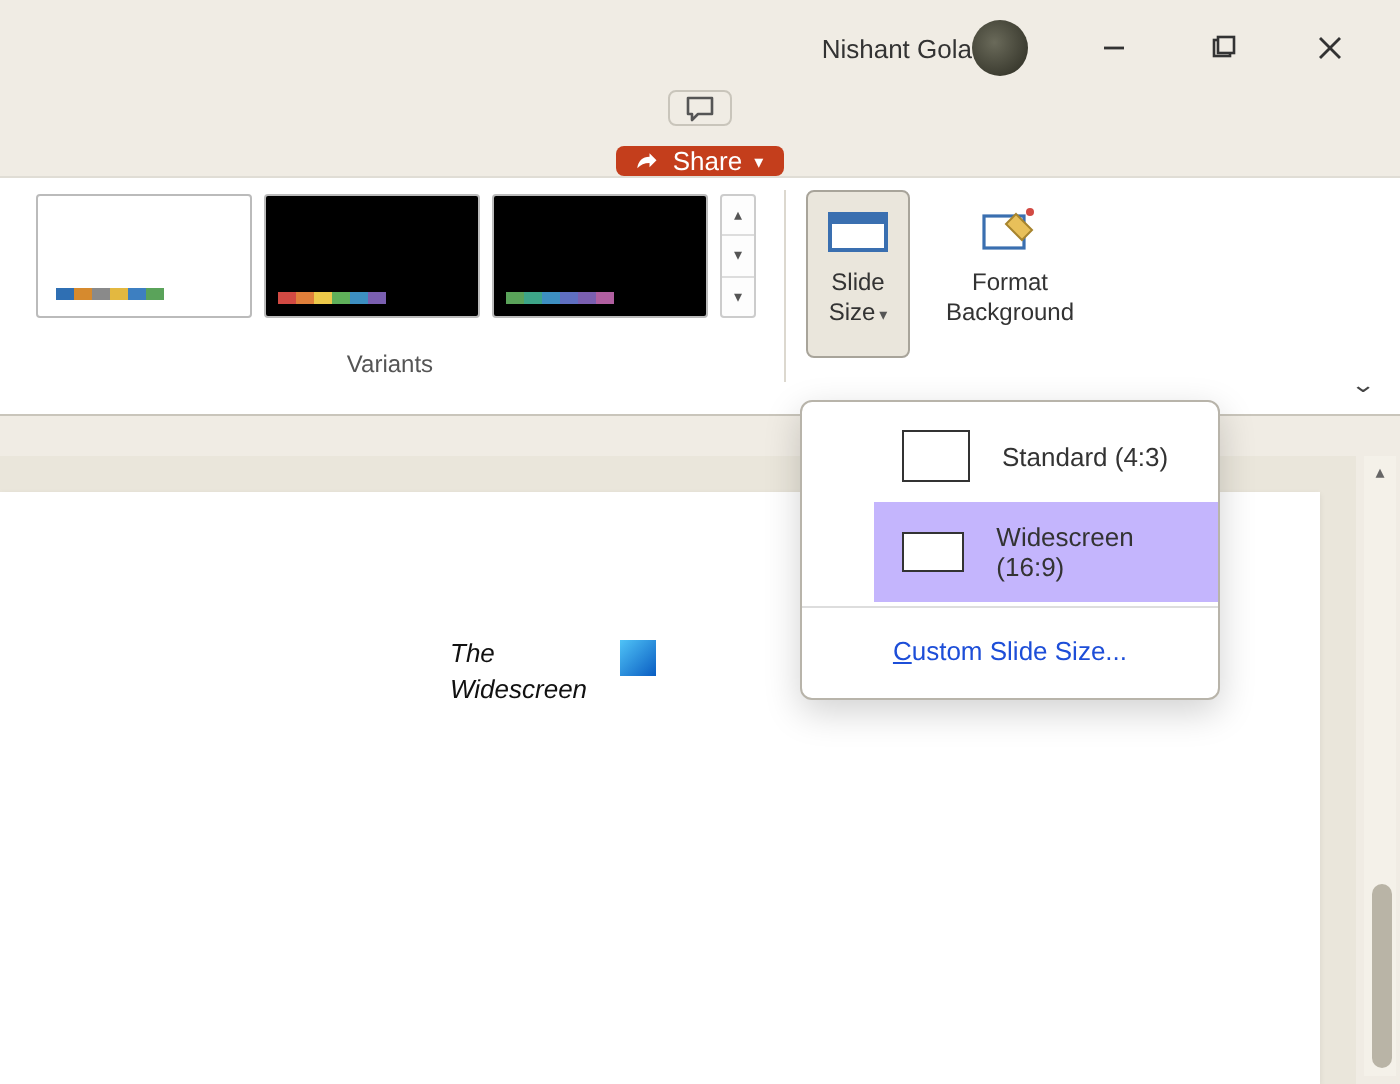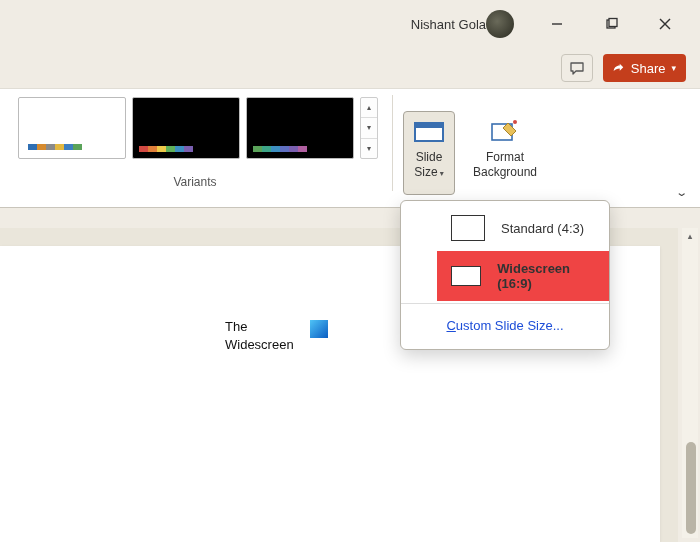--- a/index.html
+++ b/index.html
@@ -5,60 +5,60 @@
     * { margin: 0; padding: 0; box-sizing: border-box; font-family: 'Segoe UI', sans-serif; }
     body { width: 700px; height: 542px; background: #f0ece4; overflow: hidden; position: relative; }
 
     .title-bar { height: 48px; display: flex; align-items: center; justify-content: flex-end; padding: 0 12px; gap: 8px; }
     .user-area { display: flex; align-items: center; gap: 0; margin-right: 12px; }
     .user-name { font-size: 13px; color: #333; }
     .avatar { width: 28px; height: 28px; border-radius: 50%; background: radial-gradient(circle at 40% 40%, #6a6a5a, #2a2a20); }
     .win-btn { width: 46px; height: 32px; display: flex; align-items: center; justify-content: center; color: #333; }
     .win-btn svg { width: 14px; height: 14px; }
 
-    .action-bar { height: 40px; display: flex; align-items: center; justify-content: flex-end; padding: 0 14px; gap: 10px; }
+    .action-bar { height: 40px; display: flex; align-items: center; justify-content: flex-end; padding: 0 14px; gap: 10px; flex-direction: column; }
     .comment-btn { width: 32px; height: 28px; border: 1px solid #c9c5bb; border-radius: 4px; display: flex; align-items: center; justify-content: center; background: #f0ece4; }
     .share-btn { height: 28px; padding: 0 10px 0 8px; background: #c43e1c; color: #fff; border-radius: 4px; display: flex; align-items: center; gap: 6px; font-size: 13px; }
     .share-btn svg { width: 14px; height: 14px; fill: #fff; }
     .share-btn .chev { font-size: 9px; }
 
     .ribbon { height: 120px; background: #fff; border-top: 1px solid #e0ddd5; border-bottom: 1px solid #c9c5bb; display: flex; position: relative; }
     .variants-group { width: 390px; display: flex; flex-direction: column; align-items: center; padding-top: 8px; }
     .variants-gallery { display: flex; align-items: flex-start; gap: 6px; padding-left: 6px; }
     .variant-thumb { width: 108px; height: 62px; border: 1px solid #bbb; border-radius: 2px; background: #fff; position: relative; }
     .variant-thumb.dark { background: #000; }
     .swatches { position: absolute; bottom: 6px; left: 6px; display: flex; gap: 0; }
     .swatches span { width: 9px; height: 6px; display: block; }
     .variant-thumb.white .swatches { left: 9px; bottom: 8px; }
     .gallery-scroll { width: 18px; height: 62px; border: 1px solid #ccc; border-radius: 2px; display: flex; flex-direction: column; background: #fdfdfd; }
     .gallery-scroll div { flex: 1; display: flex; align-items: center; justify-content: center; font-size: 8px; color: #555; border-bottom: 1px solid #ddd; }
     .gallery-scroll div:last-child { border-bottom: none; }
     .group-label { margin-top: 16px; font-size: 12px; color: #555; }
     .group-sep { width: 1px; background: #dcd8cf; margin: 6px 2px; height: 96px; }
 
-    .customize-group { display: flex; padding-top: 22px; gap: 4px; padding-left: 8px; }
+    .customize-group { display: flex; padding-top: 6px; gap: 4px; padding-left: 8px; }
     .ribbon-btn { width: 52px; height: 84px; border: 1px solid transparent; border-radius: 4px; display: flex; flex-direction: column; align-items: center; padding-top: 6px; font-size: 12px; color: #333; }
     .ribbon-btn.active { border-color: #a8a49a; background: #eae6dc; }
     .ribbon-btn.wide { width: 92px; }
     .ribbon-icon { width: 32px; height: 28px; display: flex; align-items: center; justify-content: center; margin-bottom: 4px; }
     .ribbon-btn .line { line-height: 1.25; text-align: center; }
     .ribbon-btn .chev { font-size: 8px; margin-left: 2px; color: #555; }
 
     .collapse-chev { position: absolute; right: 14px; bottom: 8px; font-size: 11px; color: #444; transform: scaleX(1.4); }
 
     .dropdown { position: absolute; left: 400px; top: 200px; width: 210px; background: #fff; border: 1px solid #b8b4aa; border-radius: 6px; box-shadow: 0 6px 18px rgba(0,0,0,0.18); padding: 4px 0; z-index: 5; }
     .dd-item { display: flex; align-items: center; gap: 16px; padding: 10px 14px; font-size: 13px; color: #333; margin-left: 36px; }
-    .dd-item.hover { background: #ef4444; font-weight: bold; }
+    .dd-item.hover { background: #c4b5fd; }
     .dd-thumb { width: 34px; border: 1.5px solid #333; background: #fff; }
     .dd-thumb.std { height: 26px; }
     .dd-thumb.wide { height: 20px; }
     .dd-sep { height: 1px; background: #ddd; margin: 2px 0; }
     .dd-custom { text-align: center; padding: 12px; font-size: 13px; color: #1d4ed8; }
 
-    .canvas-area { position: absolute; left: 0; top: 228px; right: 22px; bottom: 0; background: #eae6db; }
+    .canvas-area { position: absolute; left: 0; top: 228px; right: 22px; bottom: 0; background: #eae6db; font-style: italic; }
     .slide { position: absolute; left: 0; top: 18px; width: 660px; height: 296px; background: #fff; box-shadow: 0 1px 3px rgba(0,0,0,0.08); }
     .slide-logo { position: absolute; left: 225px; top: 72px; display: flex; align-items: flex-start; gap: 16px; }
     .slide-text { font-size: 13px; color: #111; line-height: 1.35; }
     .slide-icon { width: 18px; height: 18px; background: linear-gradient(135deg,#4fc3f7,#0a5dc2); transform: rotate(0deg); margin-top: 2px; }
 
     .vscroll { position: absolute; right: 2px; top: 228px; width: 16px; bottom: 4px; background: #f4f1e9; }
     .vscroll .up { position: absolute; top: 0; right: 0; width: 16px; height: 16px; font-size: 9px; display: flex; align-items: center; justify-content: center; color: #666; }
     .vscroll .thumb { position: absolute; right: 2px; top: 214px; width: 10px; height: 92px; background: #b9b4a6; border-radius: 5px; }
   </style>
 </head>

